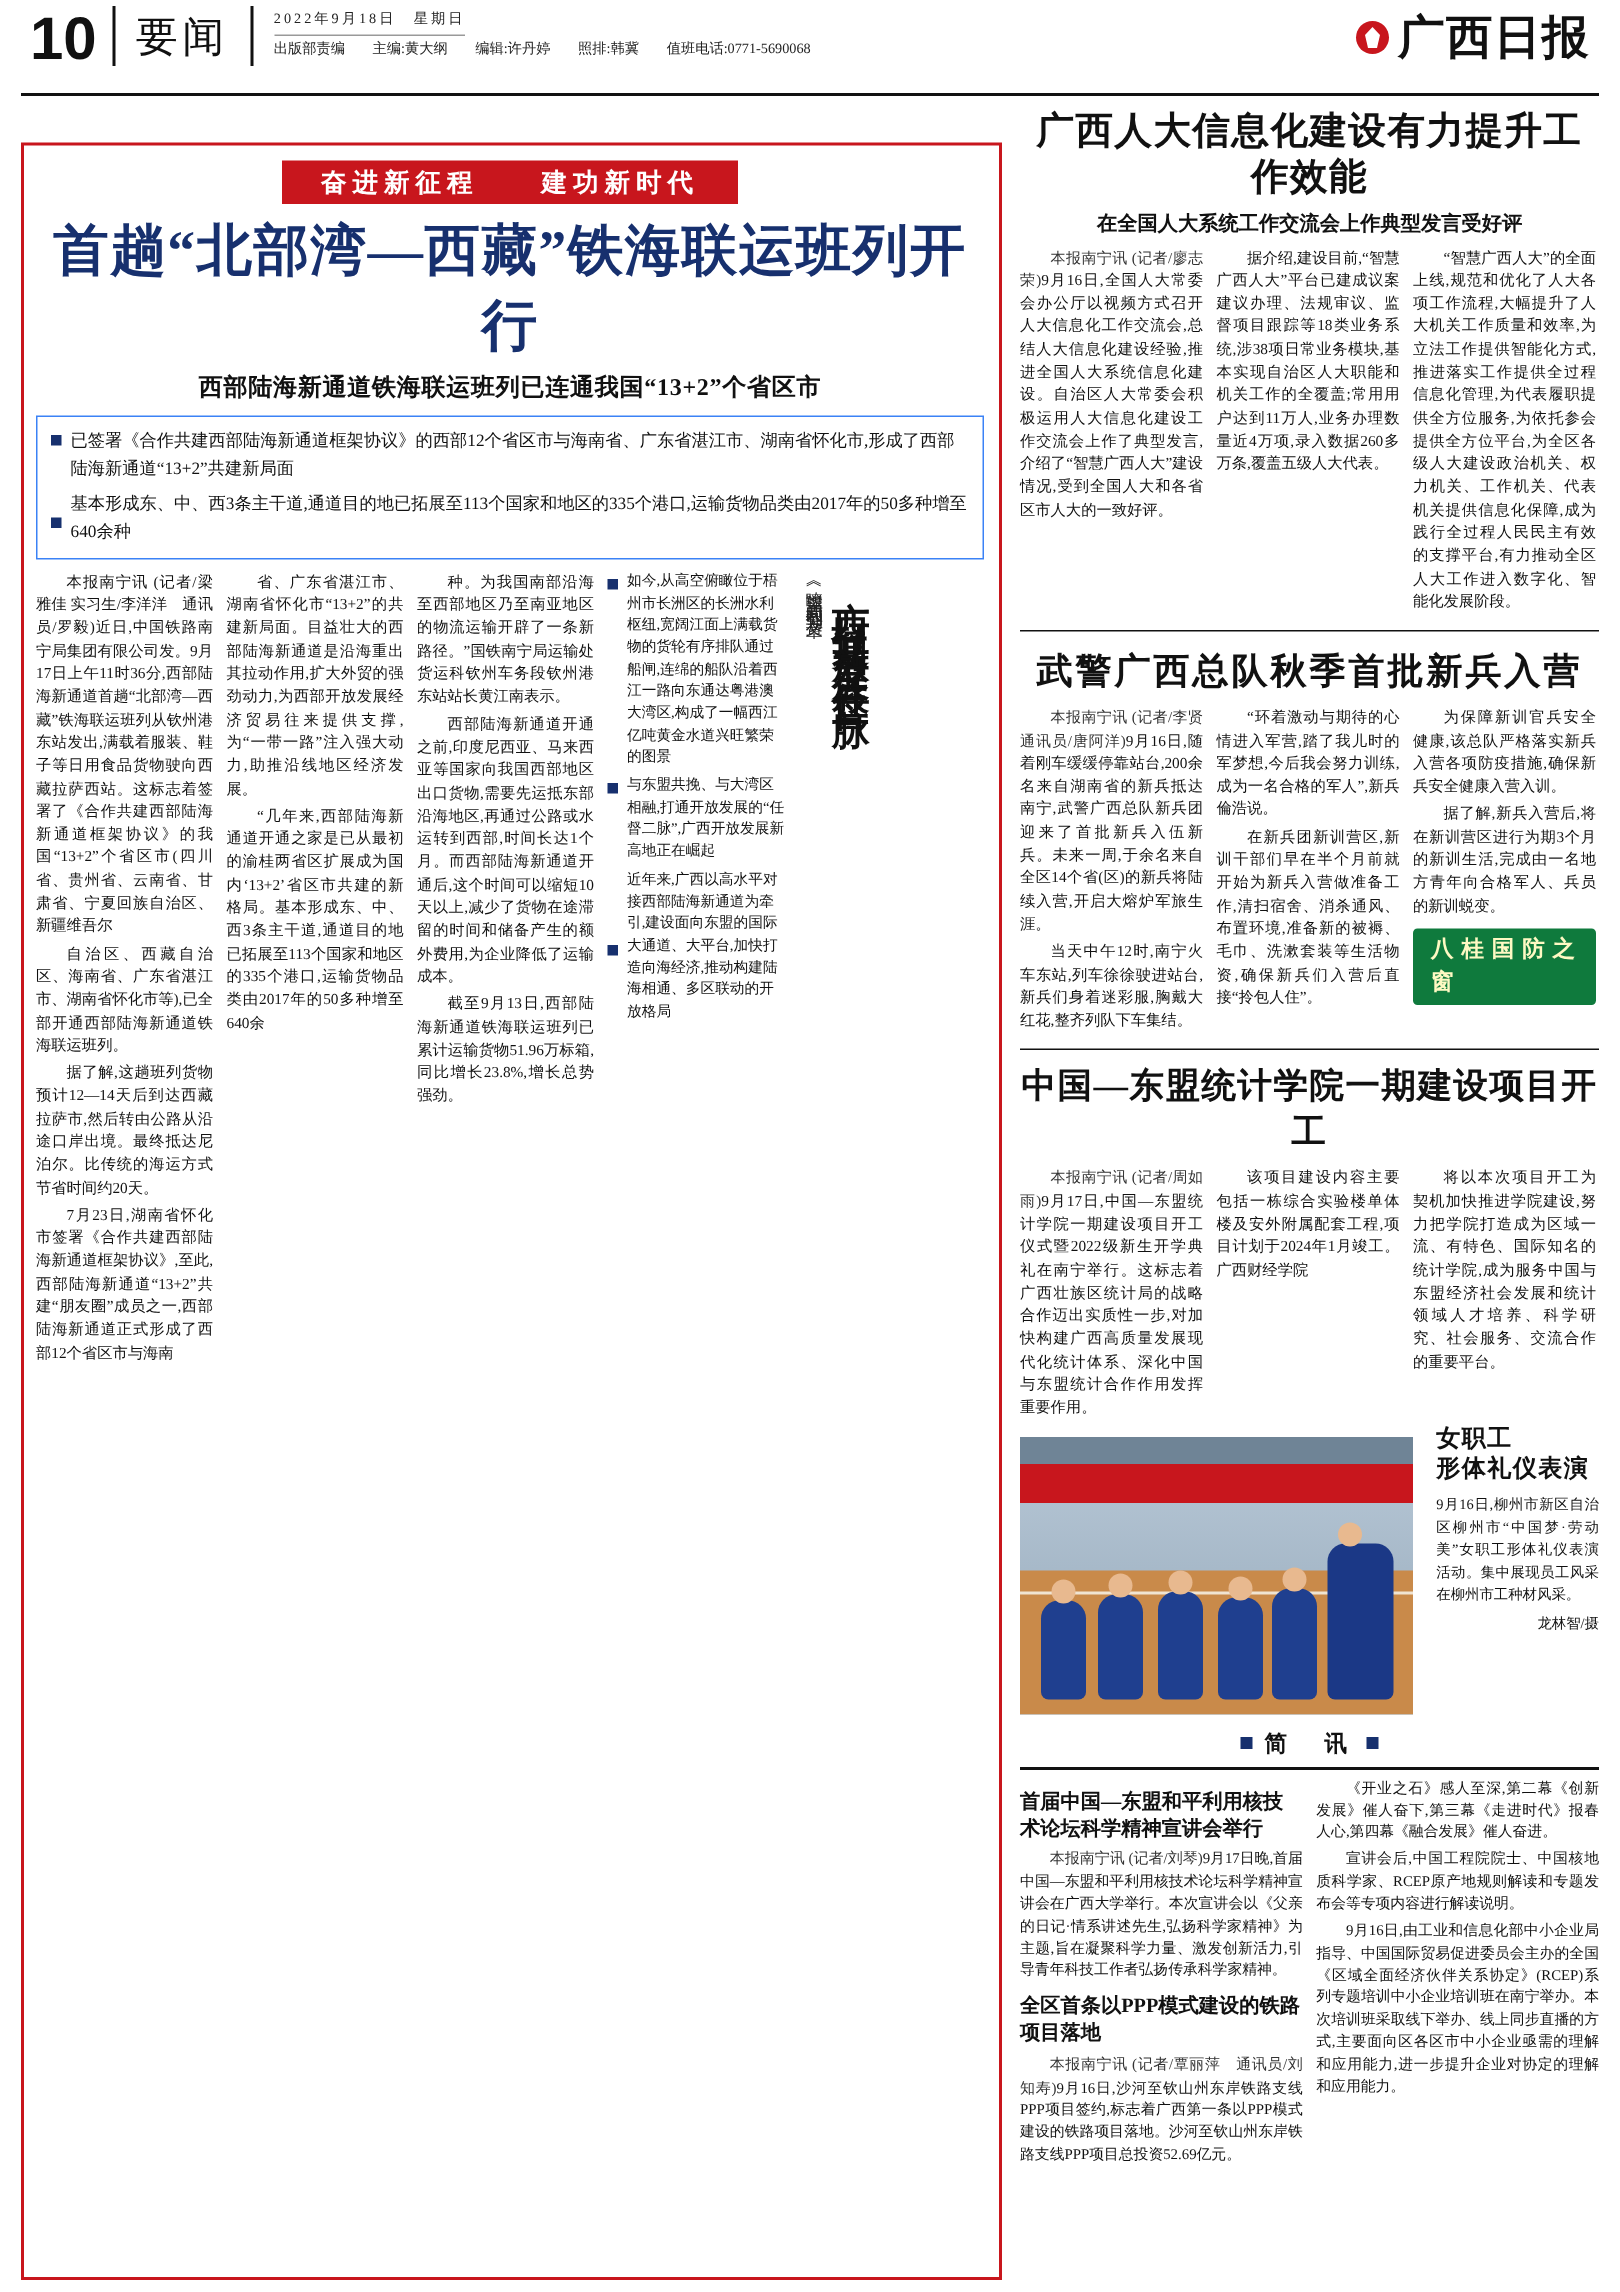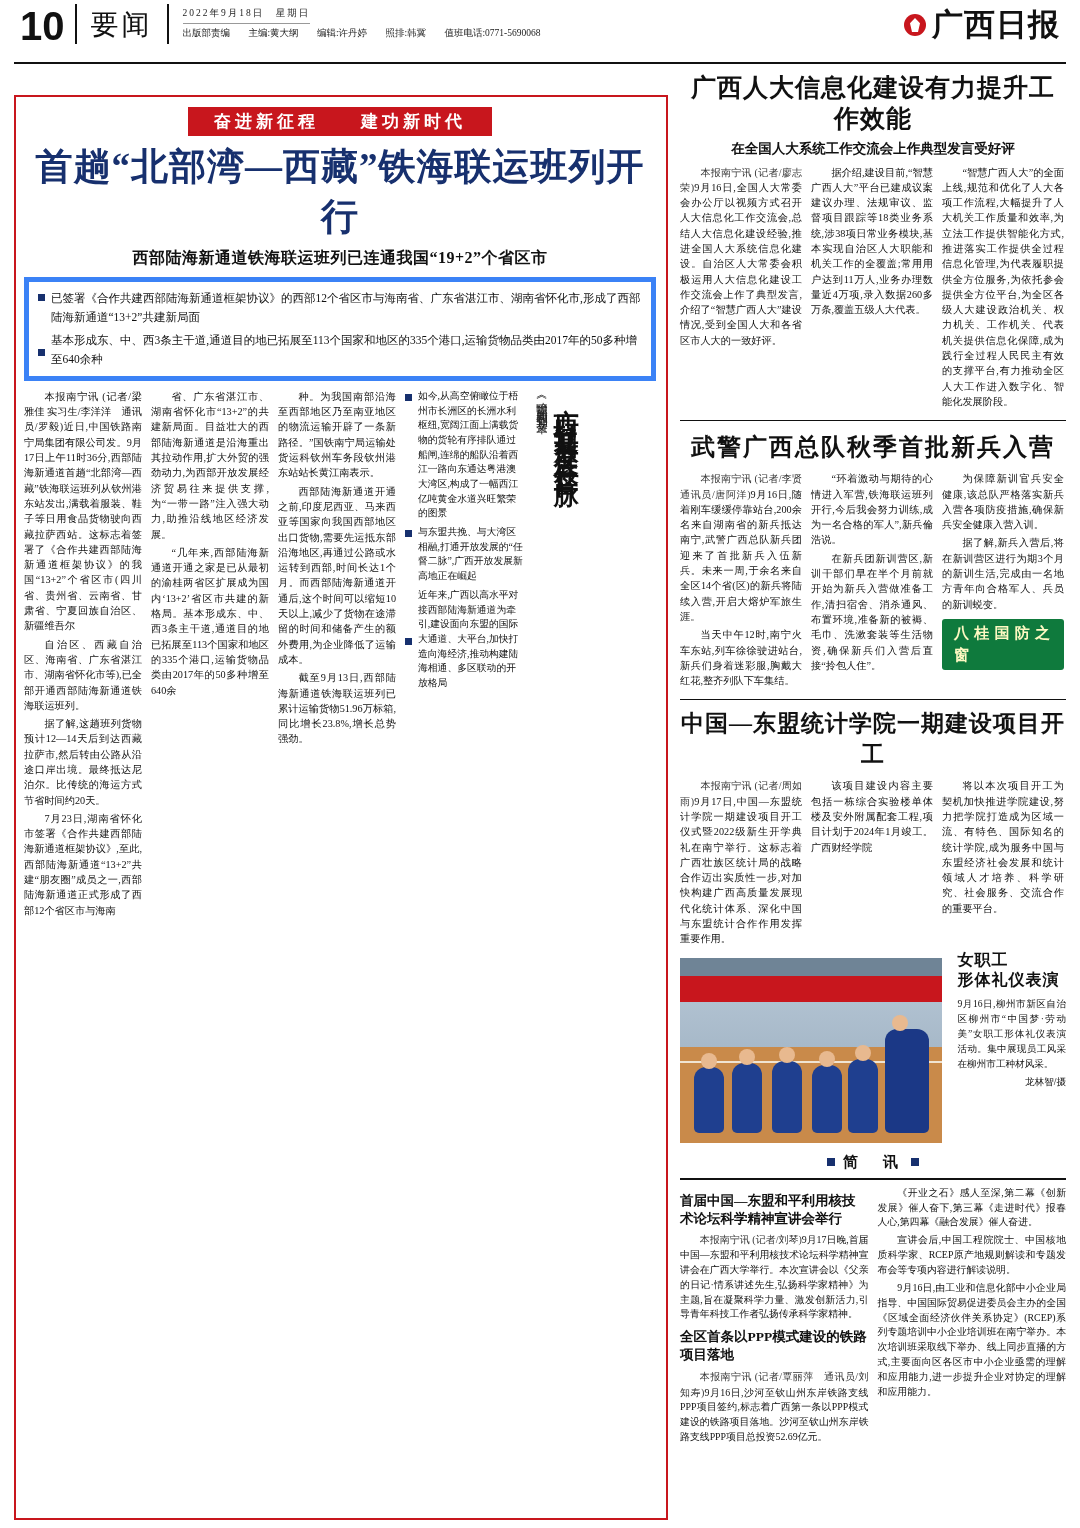--- a/index.html
+++ b/index.html
@@ -31,21 +31,21 @@
   .right-col{width:398px;padding-left:12px;box-sizing:border-box;}
 
   
   .banner{display:flex;justify-content:center;margin-bottom:4px;}
   .banner-inner{background:#c8161d;color:#fff;font-size:17px;font-weight:bold;letter-spacing:4px;padding:3px 26px;}
   .headline{
     text-align:center;font-size:37px;font-weight:bold;letter-spacing:1px;
     color:#17306e;margin:6px 0 6px 0;font-family:"Liberation Serif",serif;
   }
   .subhead{text-align:center;font-size:16px;font-weight:bold;margin-bottom:8px;letter-spacing:.5px;}
-  .bullets{border:5px solid #3b82f6;padding:7px 9px;margin-bottom:8px;}
+  .bullets{border:1px solid #3b82f6;padding:7px 9px;margin-bottom:8px;}
   .bullet{font-size:11.5px;line-height:1.65;margin-bottom:4px;display:flex;}
   .bullet:last-child{margin-bottom:0;align-items:center;}
   .bsq{width:7px;height:7px;background:#17306e;margin:5px 6px 0 0;flex:0 0 auto;}
 
   
   .cols{display:flex;gap:9px;}
   .col{font-size:10.2px;line-height:1.5;text-align:justify;}
   .col p{margin:0 0 3px 0;text-indent:2em;}
   .c1{width:118px;}
   .c2{width:118px;}
@@ -133,21 +133,21 @@
 
   <div class="body-wrap">
 
     <div class="left-col">
 
       <div class="banner">
         <div class="banner-inner">奋进新征程　　建功新时代</div>
       </div>
 
       <div class="headline">首趟“北部湾—西藏”铁海联运班列开行</div>
-      <div class="subhead">西部陆海新通道铁海联运班列已连通我国“19+2”个省区市</div>
+      <div class="subhead">西部陆海新通道铁海联运班列已连通我国“13+2”个省区市</div>
 
       <div class="bullets">
         <div class="bullet">
           <span class="bsq"></span>
           <span>已签署《合作共建西部陆海新通道框架协议》的西部12个省区市与海南省、广东省湛江市、湖南省怀化市,形成了西部陆海新通道“13+2”共建新局面</span>
         </div>
         <div class="bullet">
           <span class="bsq"></span>
           <span>基本形成东、中、西3条主干道,通道目的地已拓展至113个国家和地区的335个港口,运输货物品类由2017年的50多种增至640余种</span>
         </div>
@@ -209,21 +209,21 @@
 
       <hr class="hr-thin">
 
       <div class="r-head2">武警广西总队秋季首批新兵入营</div>
       <div class="rcols">
         <div class="rcol w3">
           <p><span class="byline">本报南宁讯 (记者/李贤 通讯员/唐阿洋)</span><span>9月16日,随着刚车缓缓停靠站台,200余名来自湖南省的新兵抵达南宁,武警广西总队新兵团迎来了首批新兵入伍新兵。未来一周,于余名来自全区14个省(区)的新兵将陆续入营,开启大熔炉军旅生涯。</span></p>
           <p>当天中午12时,南宁火车东站,列车徐徐驶进站台,新兵们身着迷彩服,胸戴大红花,整齐列队下车集结。</p>
         </div>
         <div class="rcol w3">
-          <p>“环着激动与期待的心情进入军营,铁海联运班列开行,今后我会努力训练,成为一名合格的军人”,新兵倫浩说。</p>
+          <p>“环着激动与期待的心情进入军营,踏了我儿时的军梦想,今后我会努力训练,成为一名合格的军人”,新兵倫浩说。</p>
           <p>在新兵团新训营区,新训干部们早在半个月前就开始为新兵入营做准备工作,清扫宿舍、消杀通风、布置环境,准备新的被褥、毛巾、洗漱套装等生活物资,确保新兵们入营后直接“拎包人住”。</p>
         </div>
         <div class="rcol w3">
           <p>为保障新训官兵安全健康,该总队严格落实新兵入营各项防疫措施,确保新兵安全健康入营入训。</p>
           <p>据了解,新兵入营后,将在新训营区进行为期3个月的新训生活,完成由一名地方青年向合格军人、兵员的新训蜕变。</p>
           <div class="defense-badge">八桂国防之窗</div>
         </div>
       </div>
 
       <hr class="hr-thin">

